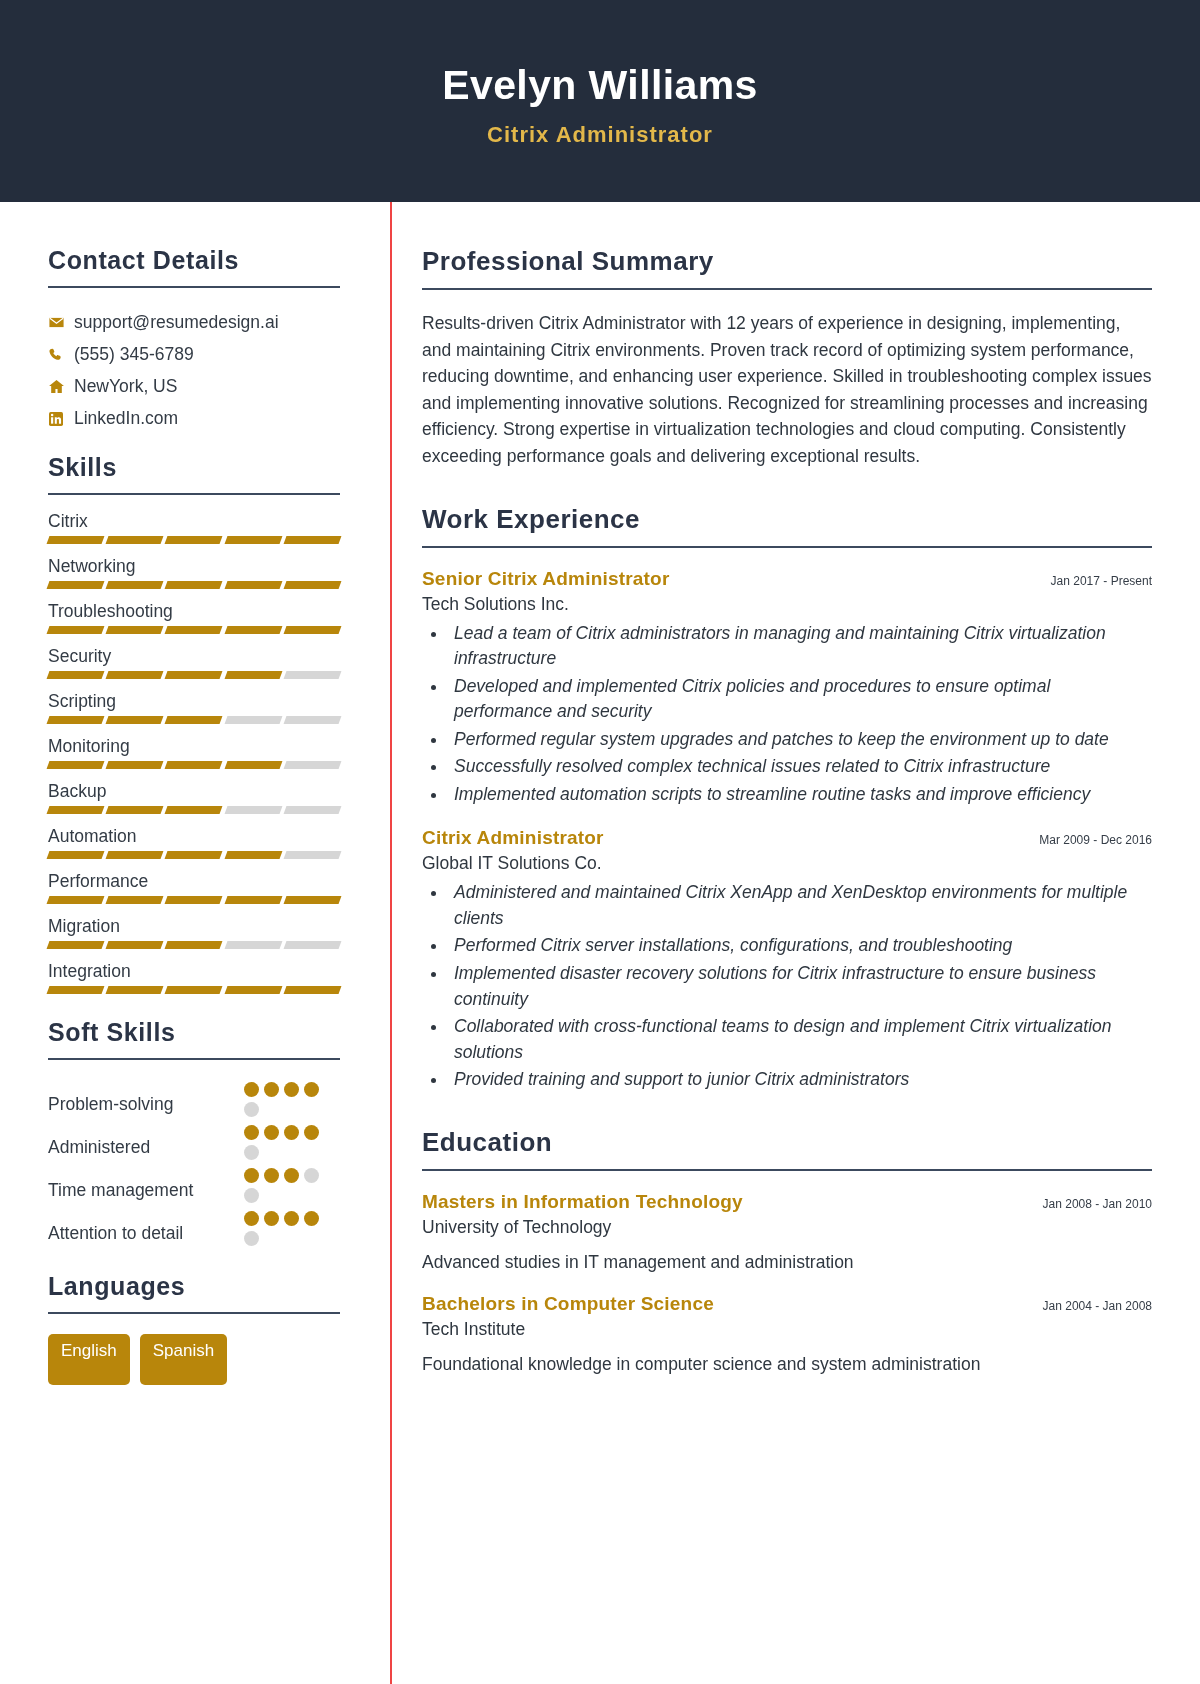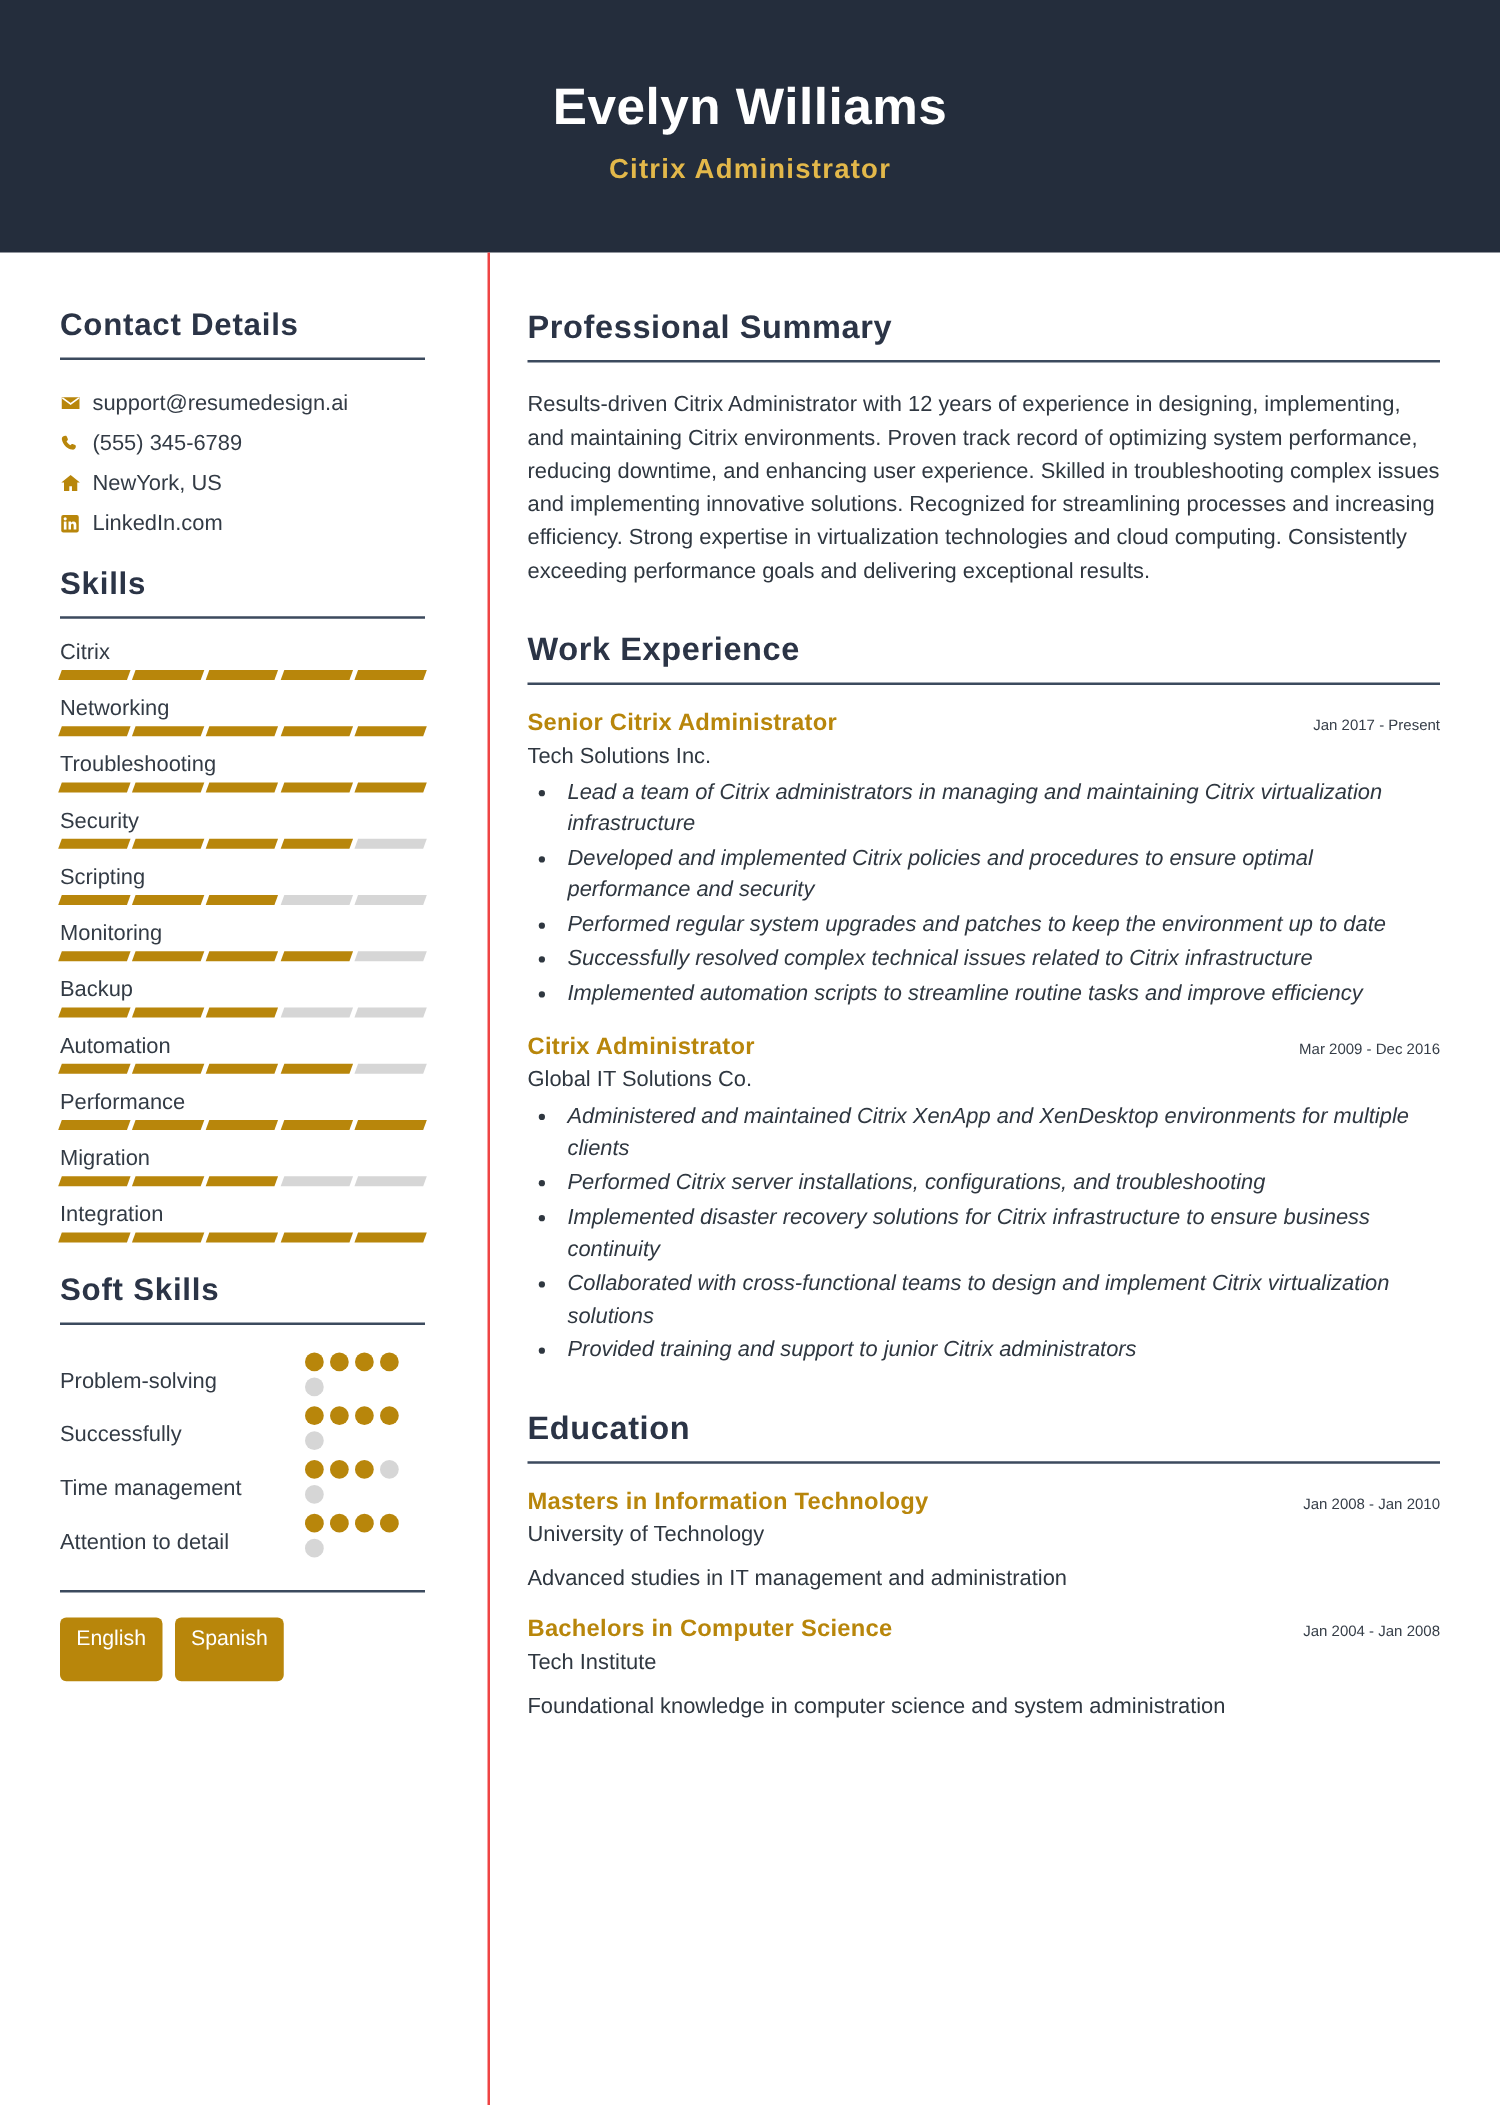--- a/index.html
+++ b/index.html
@@ -401,21 +401,21 @@
               <div class="soft-name">Problem-solving</div>
               <div class="soft-dots">
                 <div class="dot on"></div>
                 <div class="dot on"></div>
                 <div class="dot on"></div>
                 <div class="dot on"></div>
                 <div class="dot"></div>
               </div>
             </div>
             <div class="soft-row">
-              <div class="soft-name">Successfully</div>
+              <div class="soft-name">Administered</div>
               <div class="soft-dots">
                 <div class="dot on"></div>
                 <div class="dot on"></div>
                 <div class="dot on"></div>
                 <div class="dot on"></div>
                 <div class="dot"></div>
               </div>
             </div>
             <div class="soft-row">
               <div class="soft-name">Time management</div>
@@ -434,20 +434,21 @@
                 <div class="dot on"></div>
                 <div class="dot on"></div>
                 <div class="dot on"></div>
                 <div class="dot"></div>
               </div>
             </div>
           </div>
       </div>
 
       <div class="lang-block">
+        <div class="sec-title">Languages</div>
         <div class="sec-rule"></div>
         <div class="lang-chips" id="lang-chips">
             <span class="chip">English</span>
             <span class="chip">Spanish</span>
           </div>
       </div>
 
     </div>
 
     <div class="main">

